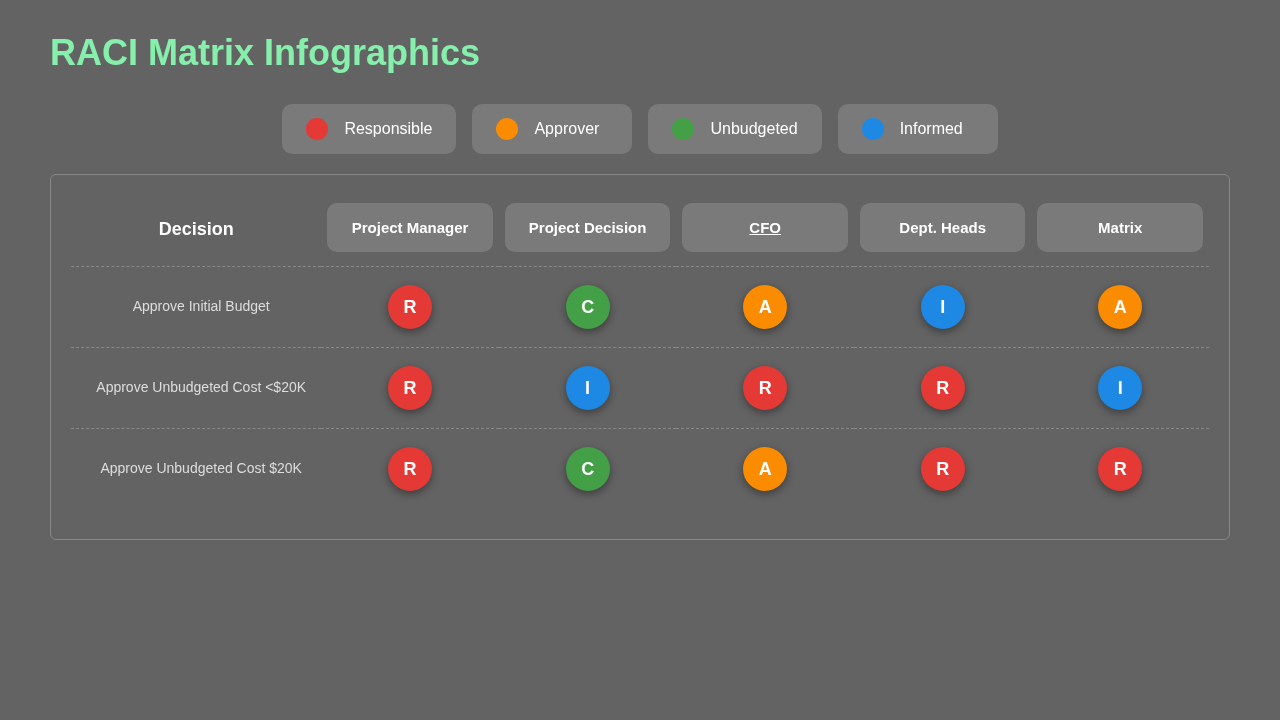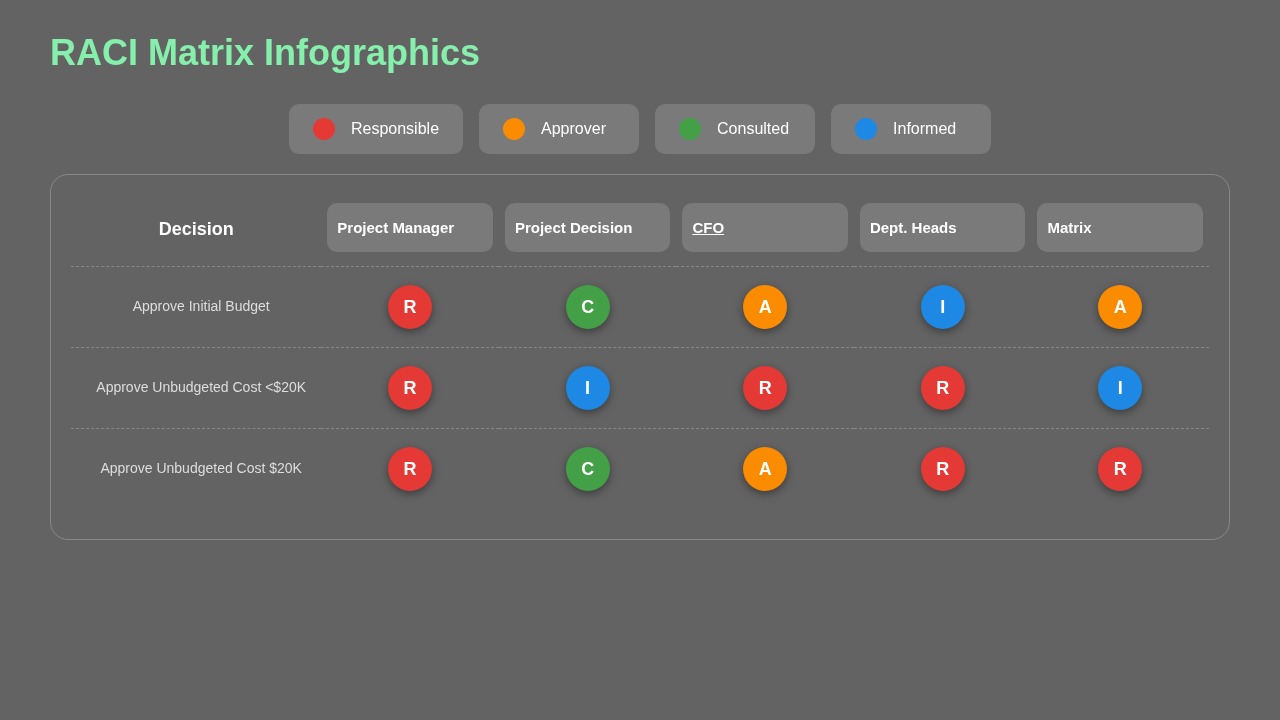--- a/index.html
+++ b/index.html
@@ -44,37 +44,37 @@
       width: 22px;
       height: 22px;
       border-radius: 50%;
       flex-shrink: 0;
     }
 
     
     .matrix-container {
       margin: 0 50px;
       border: 1.5px solid #888;
-      border-radius: 18px;
+      border-radius: 6px;
       padding: 24px 20px 30px;
       background: transparent;
     }
 
     .matrix-table {
       width: 100%;
       border-collapse: separate;
       border-spacing: 0;
     }
 
     
     .col-header {
       background: #7a7a7a;
       border-radius: 10px;
       padding: 16px 10px;
-      text-align: left;
+      text-align: center;
       font-size: 15px;
       font-weight: 600;
       color: #fff;
     }
 
     .col-header-decision {
       background: transparent;
       font-size: 18px;
       font-weight: 700;
       color: #fff;
@@ -152,21 +152,21 @@
     <div class="legend-item">
     <span class="legend-dot" style="background:#e53935"></span>
     <span>Responsible</span>
   </div>
     <div class="legend-item">
     <span class="legend-dot" style="background:#fb8c00"></span>
     <span>Approver</span>
   </div>
     <div class="legend-item">
     <span class="legend-dot" style="background:#43a047"></span>
-    <span>Consulted</span>
+    <span>Unbudgeted</span>
   </div>
     <div class="legend-item">
     <span class="legend-dot" style="background:#1e88e5"></span>
     <span>Informed</span>
   </div>
   </div>
 
 <div class="matrix-container">
   <table class="matrix-table">
     <thead>

